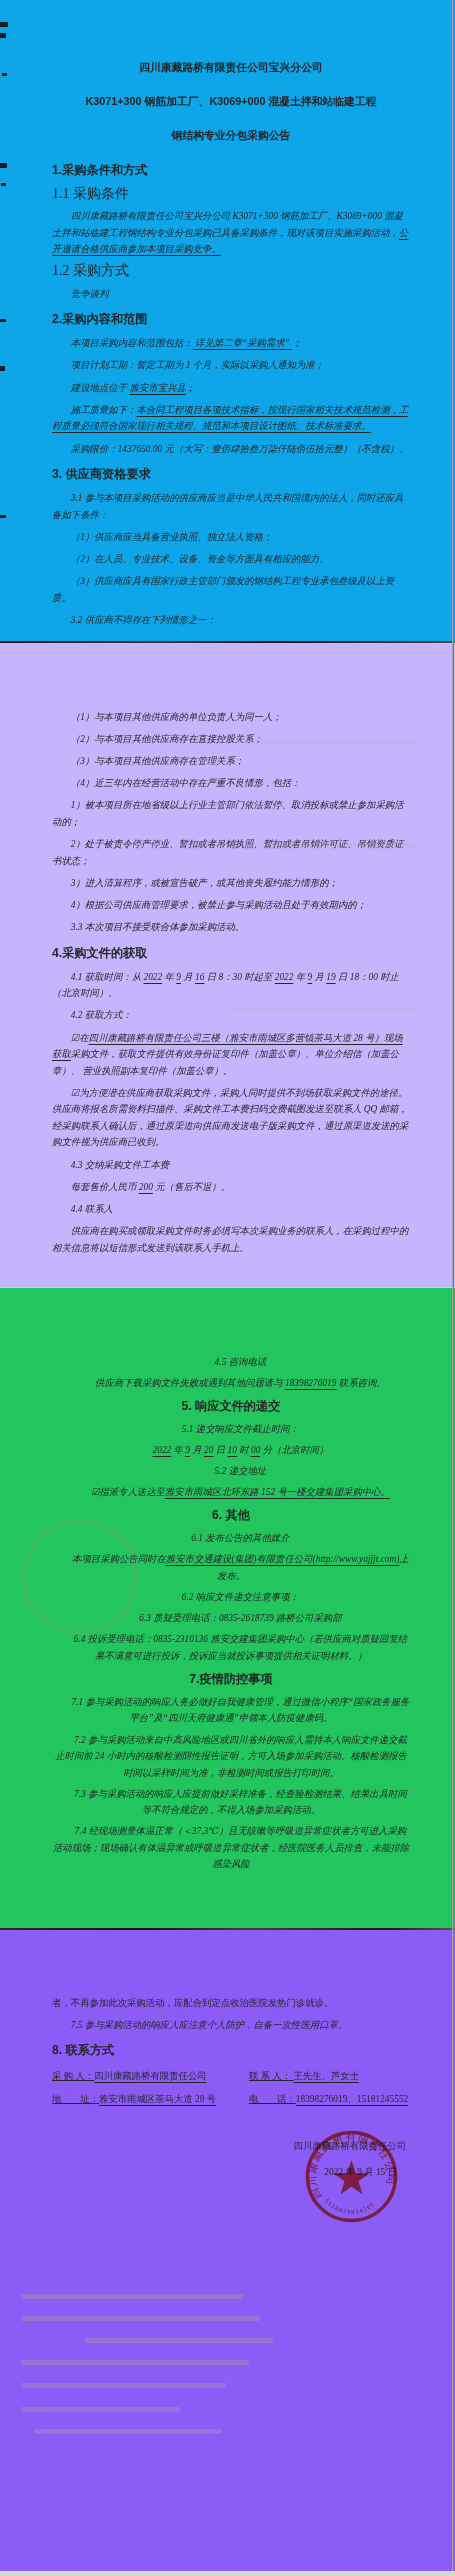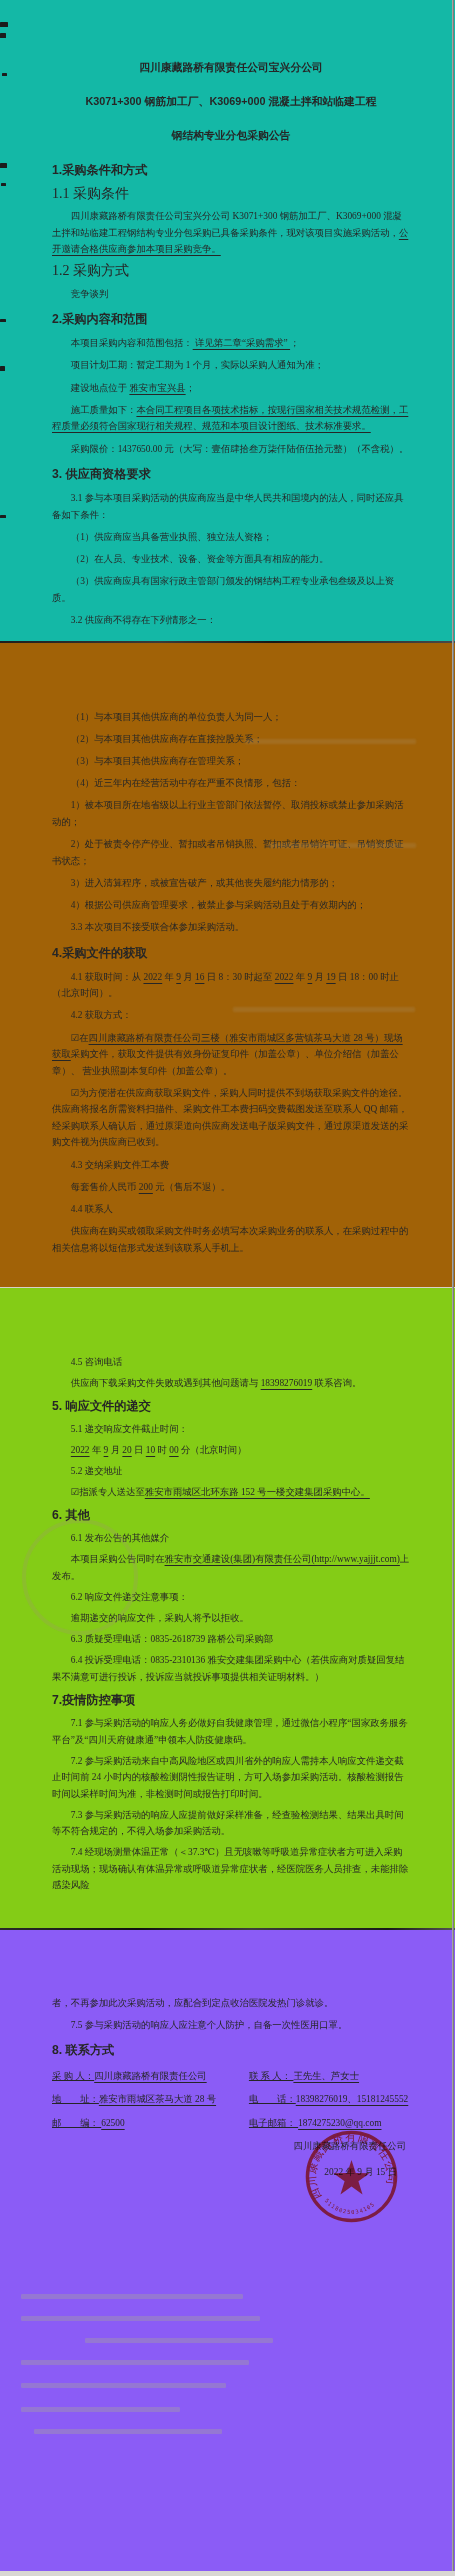--- a/index.html
+++ b/index.html
@@ -1,34 +1,34 @@
 <!DOCTYPE html>
 <html style="font-size:9px"><head>
 <meta charset="utf-8">
 <style>
   html,body{margin:0;padding:0;background:#e9e8e5;}
   #scan{position:relative;width:456px;height:2576px;margin:0 auto;background:#f4f3f0;overflow:hidden;
         font-family:"Liberation Serif","DejaVu Serif",serif;color:#262626;}
   .page{position:absolute;left:0;width:456px;overflow:hidden;box-sizing:border-box;padding:0 46px 0 52px;}
-  .page1{top:0;height:641px;background:#14b8a6;padding-top:59px;}
-  .page2{top:643px;height:644px;background:#a16207;padding-top:60px;}
-  .page3{top:1288px;height:640px;background:#84cc16;padding-top:61px;}
+  .page1{top:0;height:641px;background:#0ea5e9;padding-top:59px;}
+  .page2{top:643px;height:644px;background:#c4b5fd;padding-top:60px;}
+  .page3{top:1288px;height:640px;background:#22c55e;padding-top:61px;text-align:center;}
   .page4{top:1930px;height:646px;background:#8b5cf6;padding-top:59px;}
   .sep{position:absolute;left:0;width:456px;}
   .sep1{top:641px;height:1.7px;background:linear-gradient(90deg,#1e1e1e 0%,#3a3a3a 35%,#171717 60%,#4a4a4a 100%);}
   .sep2{top:1287px;height:1.1px;background:#d6d1ca;}
   .sep3{top:1928px;height:2.3px;background:linear-gradient(90deg,#2a2a2a 0%,#111 30%,#3d3d3d 55%,#191919 85%,#555 100%);}
   .edge-right{position:absolute;top:0;right:1.7px;width:2.8px;height:2576px;background:linear-gradient(90deg,#c9c7c4,#8f8f8f 40%,#6e6e6e);}
   .edge-bottom{position:absolute;left:0;bottom:0;width:456px;height:5.1px;background:#d9d7d3;}
   .speck{position:absolute;background:#1c1c1c;border-radius:0.6px;}
   
   .t{font-family:"Liberation Sans","DejaVu Sans",sans-serif;font-weight:700;font-size:10.8px;line-height:17px;text-align:center;margin:0 0 17px 0;}
   .h1{font-family:"Liberation Sans","DejaVu Sans",sans-serif;font-weight:700;font-size:12.2px;line-height:19.4px;margin:8px 0 5.7px 0;}
   .sub{font-size:14px;line-height:16.5px;margin:5.7px 0;}
-  .p{font-size:9.4px;line-height:16.5px;margin:5.7px 0;text-indent:2em;}
+  .p{font-size:9.4px;line-height:16.5px;margin:5.7px 0;text-indent:2em;font-style:italic;}
   .pn{font-size:9.4px;line-height:16.5px;margin:5.7px 0;text-indent:0;}
   .page2 .p{margin:5.7px 0;}
   .page3 .p{margin:4.6px 0;}
   .page3 .h1{margin:5.7px 0 4.6px 0;}
   u{text-decoration:underline;text-underline-offset:2.8px;text-decoration-thickness:0.6px;}
   
   .crow{display:flex;font-size:9.4px;line-height:17px;margin:6.8px 0;}
   .ccell-l{width:55%;}
   .ccell-r{width:45%;}
   .clabel{white-space:pre;text-decoration:underline;}
@@ -102,21 +102,20 @@
     <p class="p">供应商下载采购文件失败或遇到其他问题请与 <u>18398276019</u> 联系咨询。</p>
     <h3 class="h1">5. 响应文件的递交</h3>
     <p class="p">5.1 递交响应文件截止时间：</p>
     <p class="p"><u>2022</u> 年 <u>9</u> 月 <u>20</u> 日 <u>10</u> 时 <u>00</u> 分（北京时间）</p>
     <p class="p">5.2 递交地址</p>
     <p class="p">☑指派专人送达至<u>雅安市雨城区北环东路 152 号一楼交建集团采购中心。</u></p>
     <h3 class="h1">6. 其他</h3>
     <p class="p">6.1 发布公告的其他媒介</p>
     <p class="p">本项目采购公告同时在<u>雅安市交通建设(集团)有限责任公司(http://www.yajjjt.com)</u>上发布。</p>
     <p class="p">6.2 响应文件递交注意事项：</p>
-    <p class="p">逾期递交的响应文件，采购人将予以拒收。</p>
     <p class="p">6.3 质疑受理电话：0835-2618739 路桥公司采购部</p>
     <p class="p">6.4 投诉受理电话：0835-2310136 雅安交建集团采购中心（若供应商对质疑回复结果不满意可进行投诉，投诉应当就投诉事项提供相关证明材料。）</p>
     <h3 class="h1">7.疫情防控事项</h3>
     <p class="p">7.1 参与采购活动的响应人务必做好自我健康管理，通过微信小程序“国家政务服务平台”及“四川天府健康通”申领本人防疫健康码。</p>
     <p class="p">7.2 参与采购活动来自中高风险地区或四川省外的响应人需持本人响应文件递交截止时间前 24 小时内的核酸检测阴性报告证明，方可入场参加采购活动。核酸检测报告时间以采样时间为准，非检测时间或报告打印时间。</p>
     <p class="p">7.3 参与采购活动的响应人应提前做好采样准备，经查验检测结果、结果出具时间等不符合规定的，不得入场参加采购活动。</p>
     <p class="p">7.4 经现场测量体温正常（＜37.3℃）且无咳嗽等呼吸道异常症状者方可进入采购活动现场；现场确认有体温异常或呼吸道异常症状者，经医院医务人员排查，未能排除感染风险</p>
   </section>
 
   <section class="page page4">
@@ -131,28 +130,20 @@
       <div class="ccell-r">
         <span class="clabel">联 系 人： </span><span class="cval">王先生、芦女士</span>
       </div>
     </div>
     <div class="crow">
       <div class="ccell-l">
         <span class="clabel">地　　址：</span><span class="cval">雅安市雨城区茶马大道 28 号</span>
       </div>
       <div class="ccell-r">
         <span class="clabel">电　　话：</span><span class="cval">18398276019、15181245552</span>
-      </div>
-    </div>
-    <div class="crow">
-      <div class="ccell-l">
-        <span class="clabel">邮　　编： </span><span class="cval pad">62500</span>
-      </div>
-      <div class="ccell-r">
-        <span class="clabel">电子邮箱： </span><span class="cval">1874275230@qq.com</span>
       </div>
     </div>
 
     <div class="sig">四川康藏路桥有限责任公司</div>
     <div class="sigdate">2022 年 9 月 15 日</div>
 
     <svg class="seal" viewBox="0 0 166 166" aria-hidden="true">
       <circle cx="83" cy="83" r="77" fill="none" stroke="#df352b" stroke-width="6" opacity="0.95"></circle>
       <path d="M83,54 L90.4,77.0 L114.6,77.2 L95.1,91.5 L102.3,114.6 L83,100.5 L63.7,114.6 L70.9,91.5 L51.4,77.2 L75.6,77.0 Z" fill="#df352b" opacity="0.95"></path>
       <defs>

